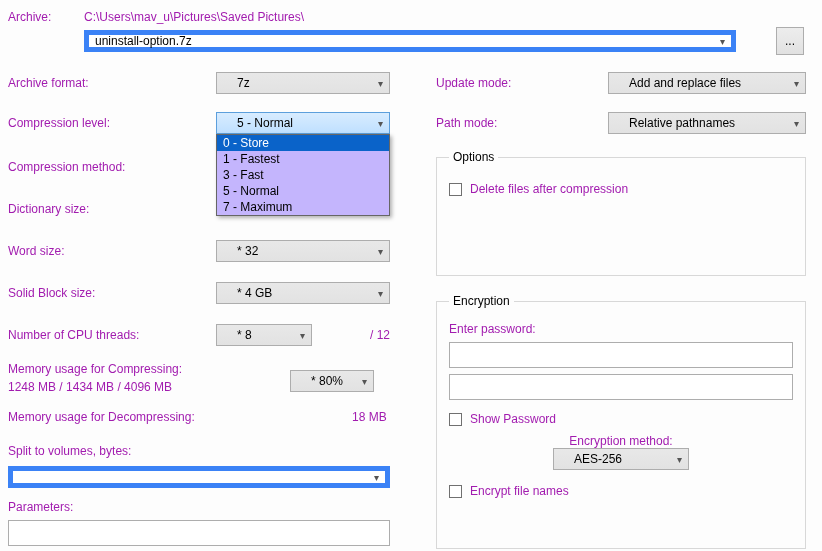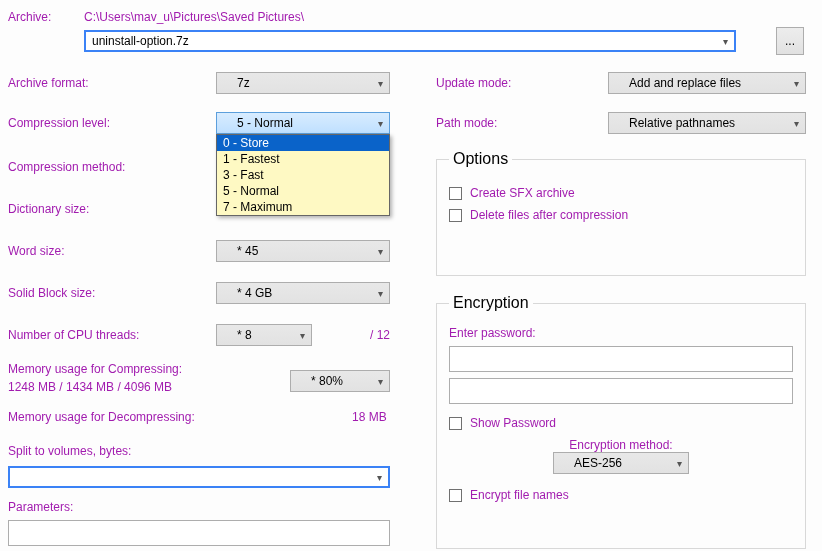--- a/index.html
+++ b/index.html
@@ -34,21 +34,21 @@
     transform: translateY(-50%);
     font-size: 10px;
     color: #555;
     pointer-events: none;
   }
   .select.lit {
     background: linear-gradient(#d8ecff,#bfe0ff);
     border-color: #5c9fdc;
   }
   .input-white {
-    border: 2px solid #3b82f6;
+    border: 5px solid #3b82f6;
     background: #fff;
     height: 22px;
     display: flex;
     align-items: center;
     padding: 0 6px;
     position: relative;
   }
   .input-white .chev {
     position: absolute;
     right: 6px;
@@ -68,42 +68,42 @@
     height: 28px;
     border: 1px solid #adadad;
     background: linear-gradient(#ededed,#e1e1e1);
     display: flex;
     align-items: center;
     justify-content: center;
     cursor: pointer;
   }
   .dropdown-list {
     position: absolute;
-    background: #fef9c3;
+    background: #c4b5fd;
     border: 1px solid #666;
     box-shadow: 2px 2px 4px rgba(0,0,0,0.3);
     z-index: 10;
   }
   .dropdown-list .opt {
     padding: 1px 6px;
     height: 16px;
     line-height: 15px;
     cursor: pointer;
   }
   .dropdown-list .opt.sel {
     background: #0a63c9;
     color: #fff;
   }
   fieldset {
     border: 1px solid #d8d8d8;
     padding: 10px 12px 12px 12px;
   }
   legend {
     padding: 0 4px;
-    font-size: 16px;
+    font-size: 12px;
   }
   .checkbox {
     width: 13px;
     height: 13px;
     border: 1px solid #707070;
     background: #fff;
     margin-right: 8px;
     flex-shrink: 0;
   }
   .check-row {
@@ -153,34 +153,34 @@
 
 <div class="dropdown-list" style="left:216px; top:134px; width:174px;">
   <div class="opt sel">0 - Store</div>
   <div class="opt">1 - Fastest</div>
   <div class="opt">3 - Fast</div>
   <div class="opt">5 - Normal</div>
   <div class="opt">7 - Maximum</div>
 </div>
 
 <div class="select" style="position:absolute; left:216px; top:240px; width:174px;">
-  <span>* 45</span>
+  <span>* 32</span>
   <span class="chev">▾</span>
 </div>
 <div class="select" style="position:absolute; left:216px; top:282px; width:174px;">
   <span>* 4 GB</span>
   <span class="chev">▾</span>
 </div>
 <div class="select" style="position:absolute; left:216px; top:324px; width:96px;">
   <span>* 8</span>
   <span class="chev">▾</span>
 </div>
 <div class="label" style="position:absolute; left:370px; top:328px; text-align:right;">/ 12</div>
 
-<div class="select" style="position:absolute; left:290px; top:370px; width:100px;">
+<div class="select" style="position:absolute; left:290px; top:370px; width:84px;">
   <span>* 80%</span>
   <span class="chev">▾</span>
 </div>
 
 <div class="label" style="position:absolute; left:352px; top:410px;">18 MB</div>
 
 <div class="input-white" style="position:absolute; left:8px; top:466px; width:382px;">
   <span class="chev">▾</span>
 </div>
 <div class="textbox" style="position:absolute; left:8px; top:520px; width:382px;"></div>
@@ -192,24 +192,20 @@
 </div>
 
 <div class="label" style="position:absolute; left:436px; top:116px;">Path mode:</div>
 <div class="select" style="position:absolute; left:608px; top:112px; width:198px;">
   <span>Relative pathnames</span>
   <span class="chev">▾</span>
 </div>
 
 <fieldset style="position:absolute; left:436px; top:150px; width:370px; height:126px;">
   <legend>Options</legend>
-  <div class="check-row">
-    <div class="checkbox"></div>
-    <span class="label">Create SFX archive</span>
-  </div>
   <div class="check-row">
     <div class="checkbox"></div>
     <span class="label">Delete files after compression</span>
   </div>
 </fieldset>
 
 <fieldset style="position:absolute; left:436px; top:294px; width:370px; height:255px;">
   <legend>Encryption</legend>
 
   <div class="label" style="margin-top:4px;">Enter password:</div>

